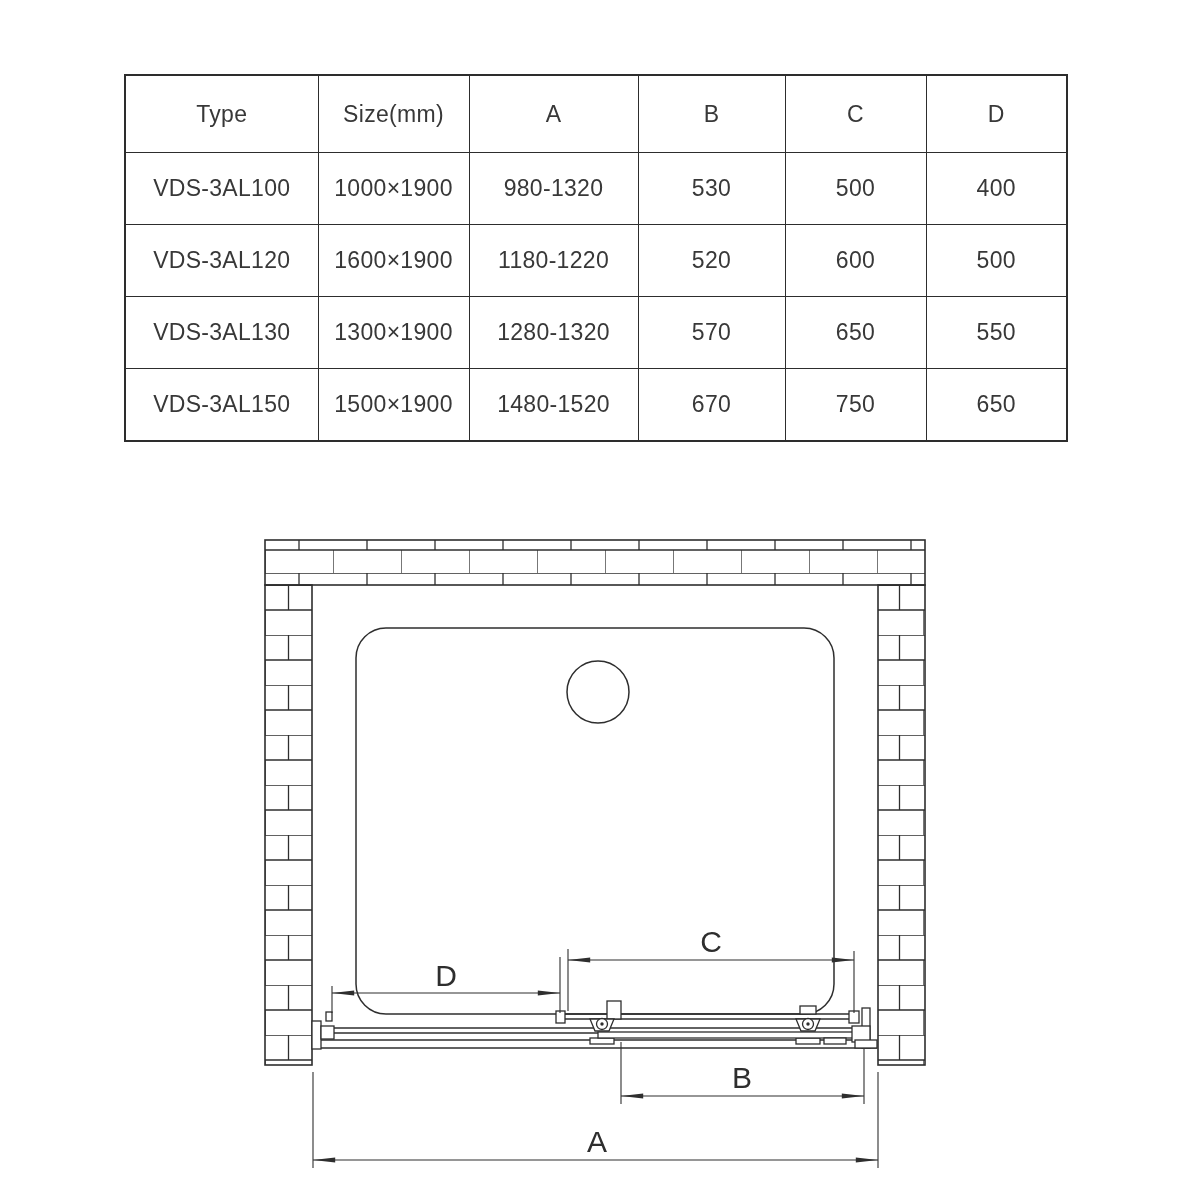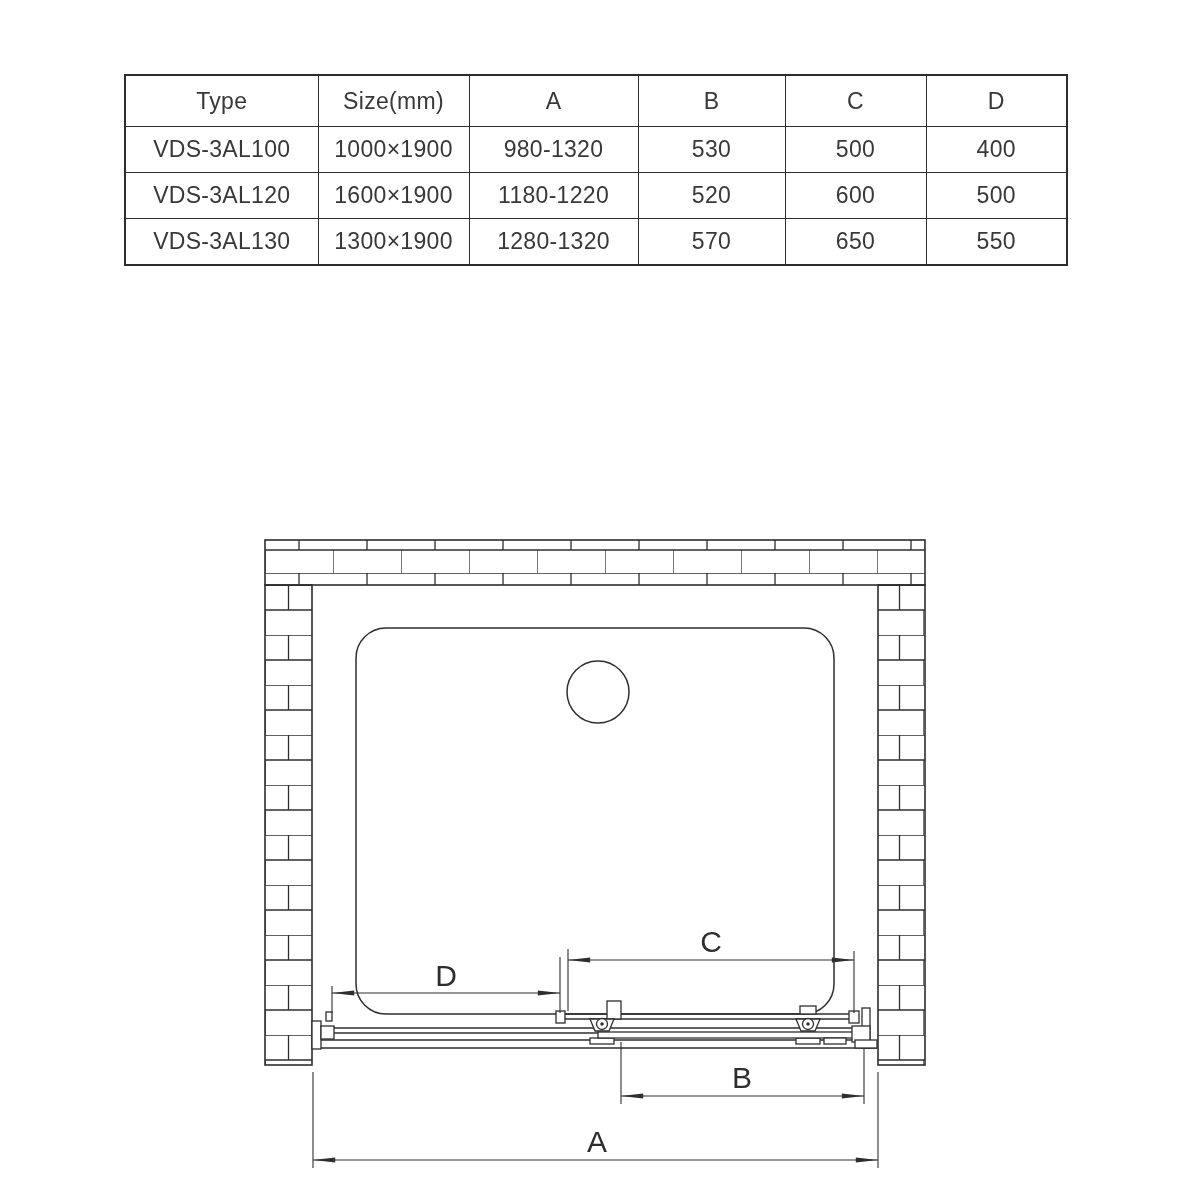--- a/index.html
+++ b/index.html
@@ -7,21 +7,21 @@
     width:1200px;height:1200px;position:relative;background:#ffffff;
     font-family:"Liberation Sans", sans-serif;overflow:hidden;
   }
   .table-wrap{position:absolute;left:124px;top:74px;}
   table.spec{
     border-collapse:collapse;table-layout:fixed;width:942px;
     border:2.5px solid #2d2d2d;background:#fff;
   }
   table.spec th, table.spec td{
     border:1.8px solid #2d2d2d;text-align:center;vertical-align:middle;
-    color:#383838;font-weight:normal;padding:0;
+    color:#383838;font-weight:normal;padding:13px;
     font-size:23px;letter-spacing:0.3px;
   }
   table.spec thead th{height:50px;}
   table.spec td{height:45px;margin-left:9px;}
   svg.drawing{position:absolute;left:0;top:0;}
   svg.drawing text{
     font-family:"Liberation Sans", sans-serif;
     font-size:30px;fill:#2e2e2e;
   }
 </style>
@@ -65,20 +65,28 @@
         <td>600</td>
         <td>500</td>
       </tr>
       <tr>
         <td>VDS-3AL130</td>
         <td>1300×1900</td>
         <td>1280-1320</td>
         <td>570</td>
         <td>650</td>
         <td>550</td>
+      </tr>
+      <tr>
+        <td>VDS-3AL150</td>
+        <td>1500×1900</td>
+        <td>1480-1520</td>
+        <td>670</td>
+        <td>750</td>
+        <td>650</td>
       </tr>
     </tbody>
   </table>
 </div>
 
 <svg class="drawing" width="1200" height="1200" viewBox="0 0 1200 1200">
   <defs>
     <pattern id="pbTop" x="265" y="527" width="68" height="46" patternUnits="userSpaceOnUse">
       <path d="M0 0 H68 M0 23 H68 M34 0 V23 M0 23 V46" fill="none" stroke="#2e2e2e" stroke-width="1.3"></path>
     </pattern>

